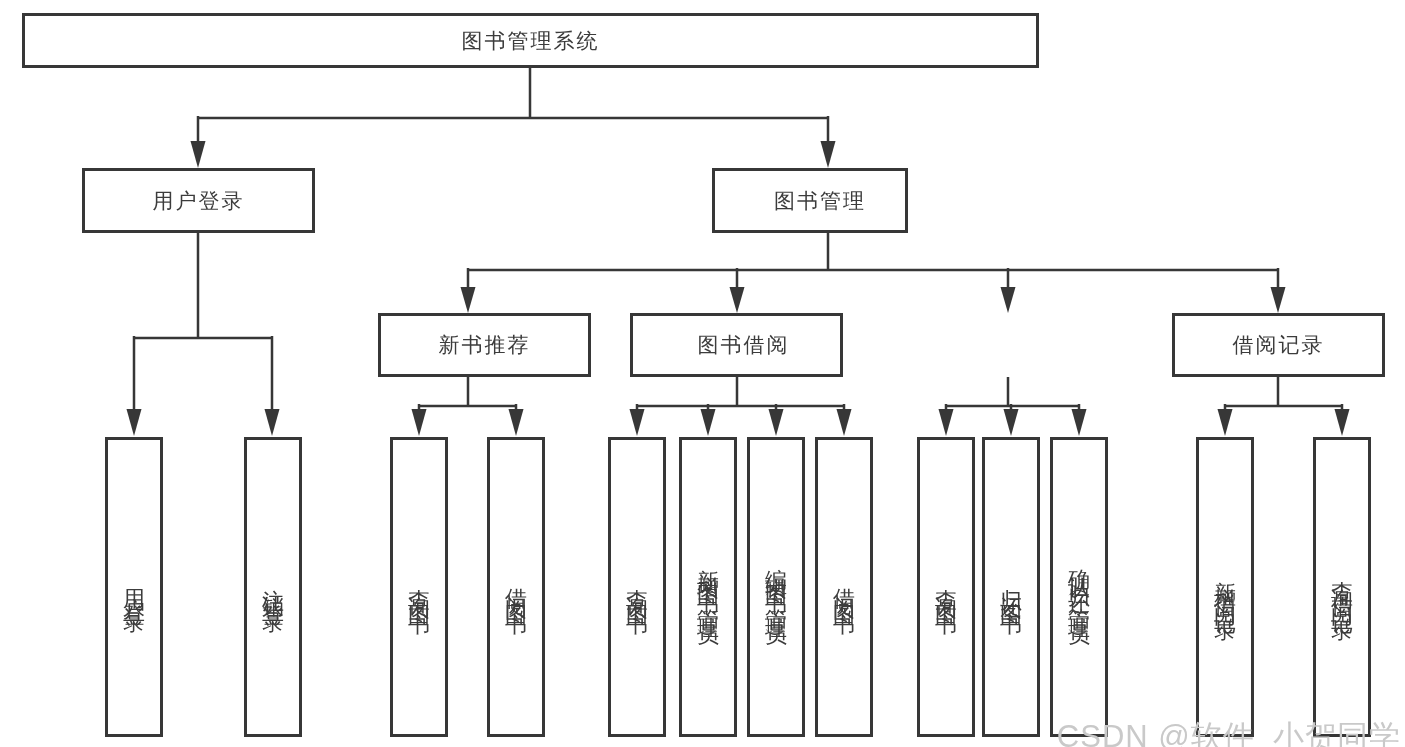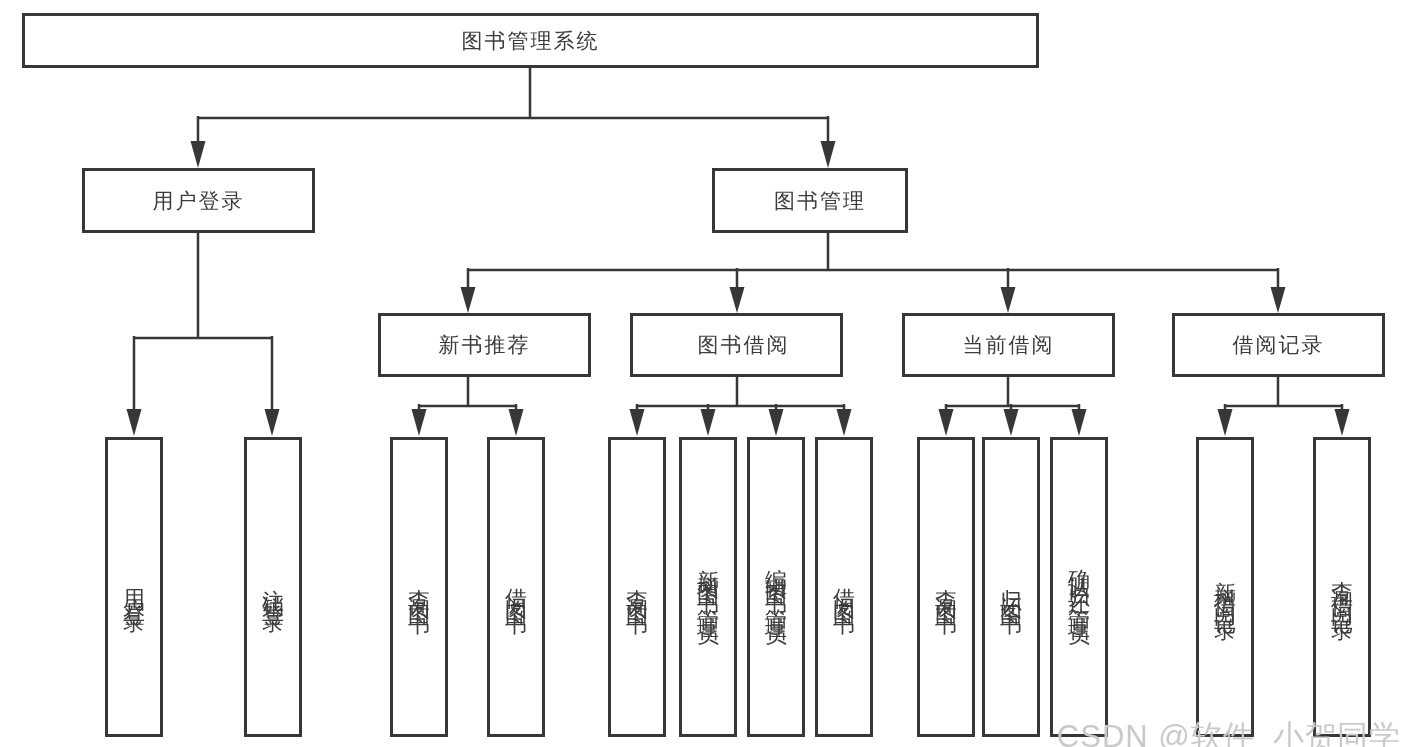--- a/index.html
+++ b/index.html
@@ -68,21 +68,20 @@
     <polygon points="1342,436 1334.5,409 1349.5,409"></polygon>
   </svg>
 
   <div class="node" style="left:22px;top:13px;width:1017px;height:55px;">图书管理系统</div>
 
   <div class="node" style="left:82px;top:168px;width:233px;height:65px;">用户登录</div>
   <div class="node" style="left:712px;top:168px;width:196px;height:65px;padding-left:20px;">图书管理</div>
 
   <div class="node" style="left:362px;top:313px;width:213px;height:64px;margin-left:16px;">新书推荐</div>
   <div class="node" style="left:630px;top:313px;width:213px;height:64px;padding-left:14px;">图书借阅</div>
-  <div class="node" style="left:902px;top:313px;width:213px;height:64px;">当前借阅</div>
   <div class="node" style="left:1172px;top:313px;width:213px;height:64px;">借阅记录</div>
 
   <div class="leaf" style="left:105px;">用户登录</div>
   <div class="leaf" style="left:244px;">注销登录</div>
 
   <div class="leaf" style="left:390px;">查询图书</div>
   <div class="leaf" style="left:487px;">借阅图书</div>
 
   <div class="leaf" style="left:608px;">查询图书</div>
   <div class="leaf" style="left:679px;">新增图书（管理员）</div>

